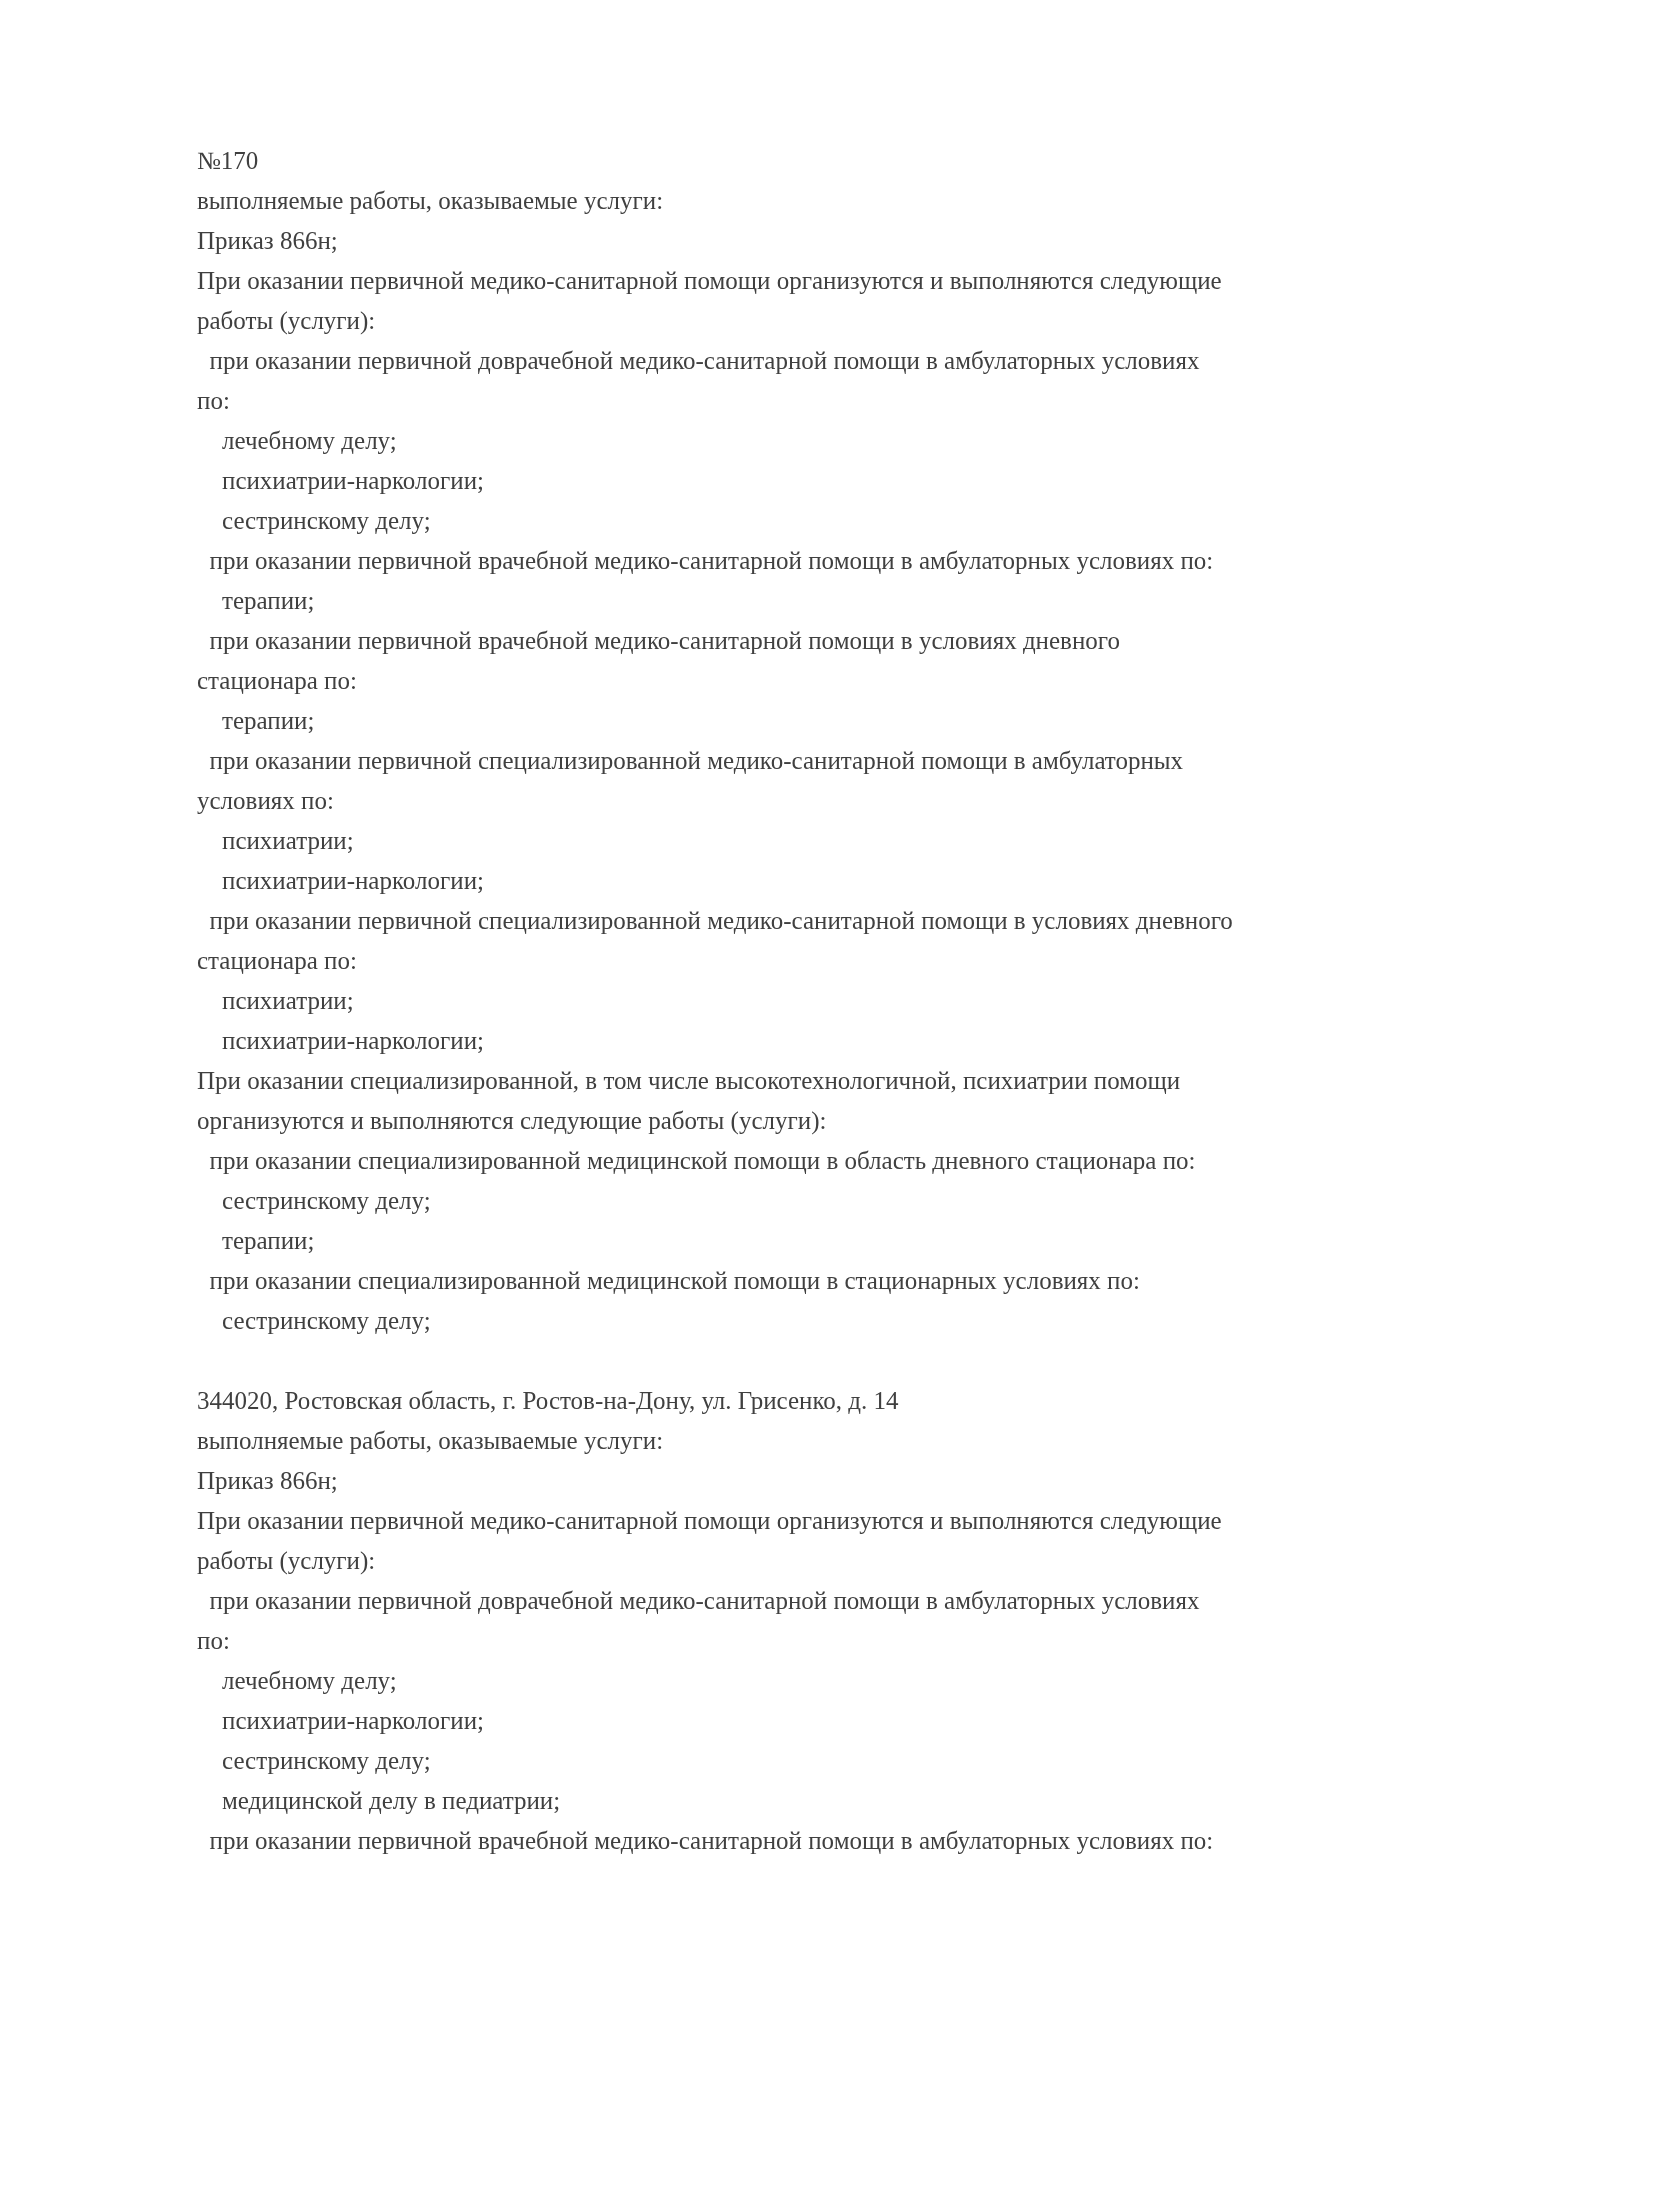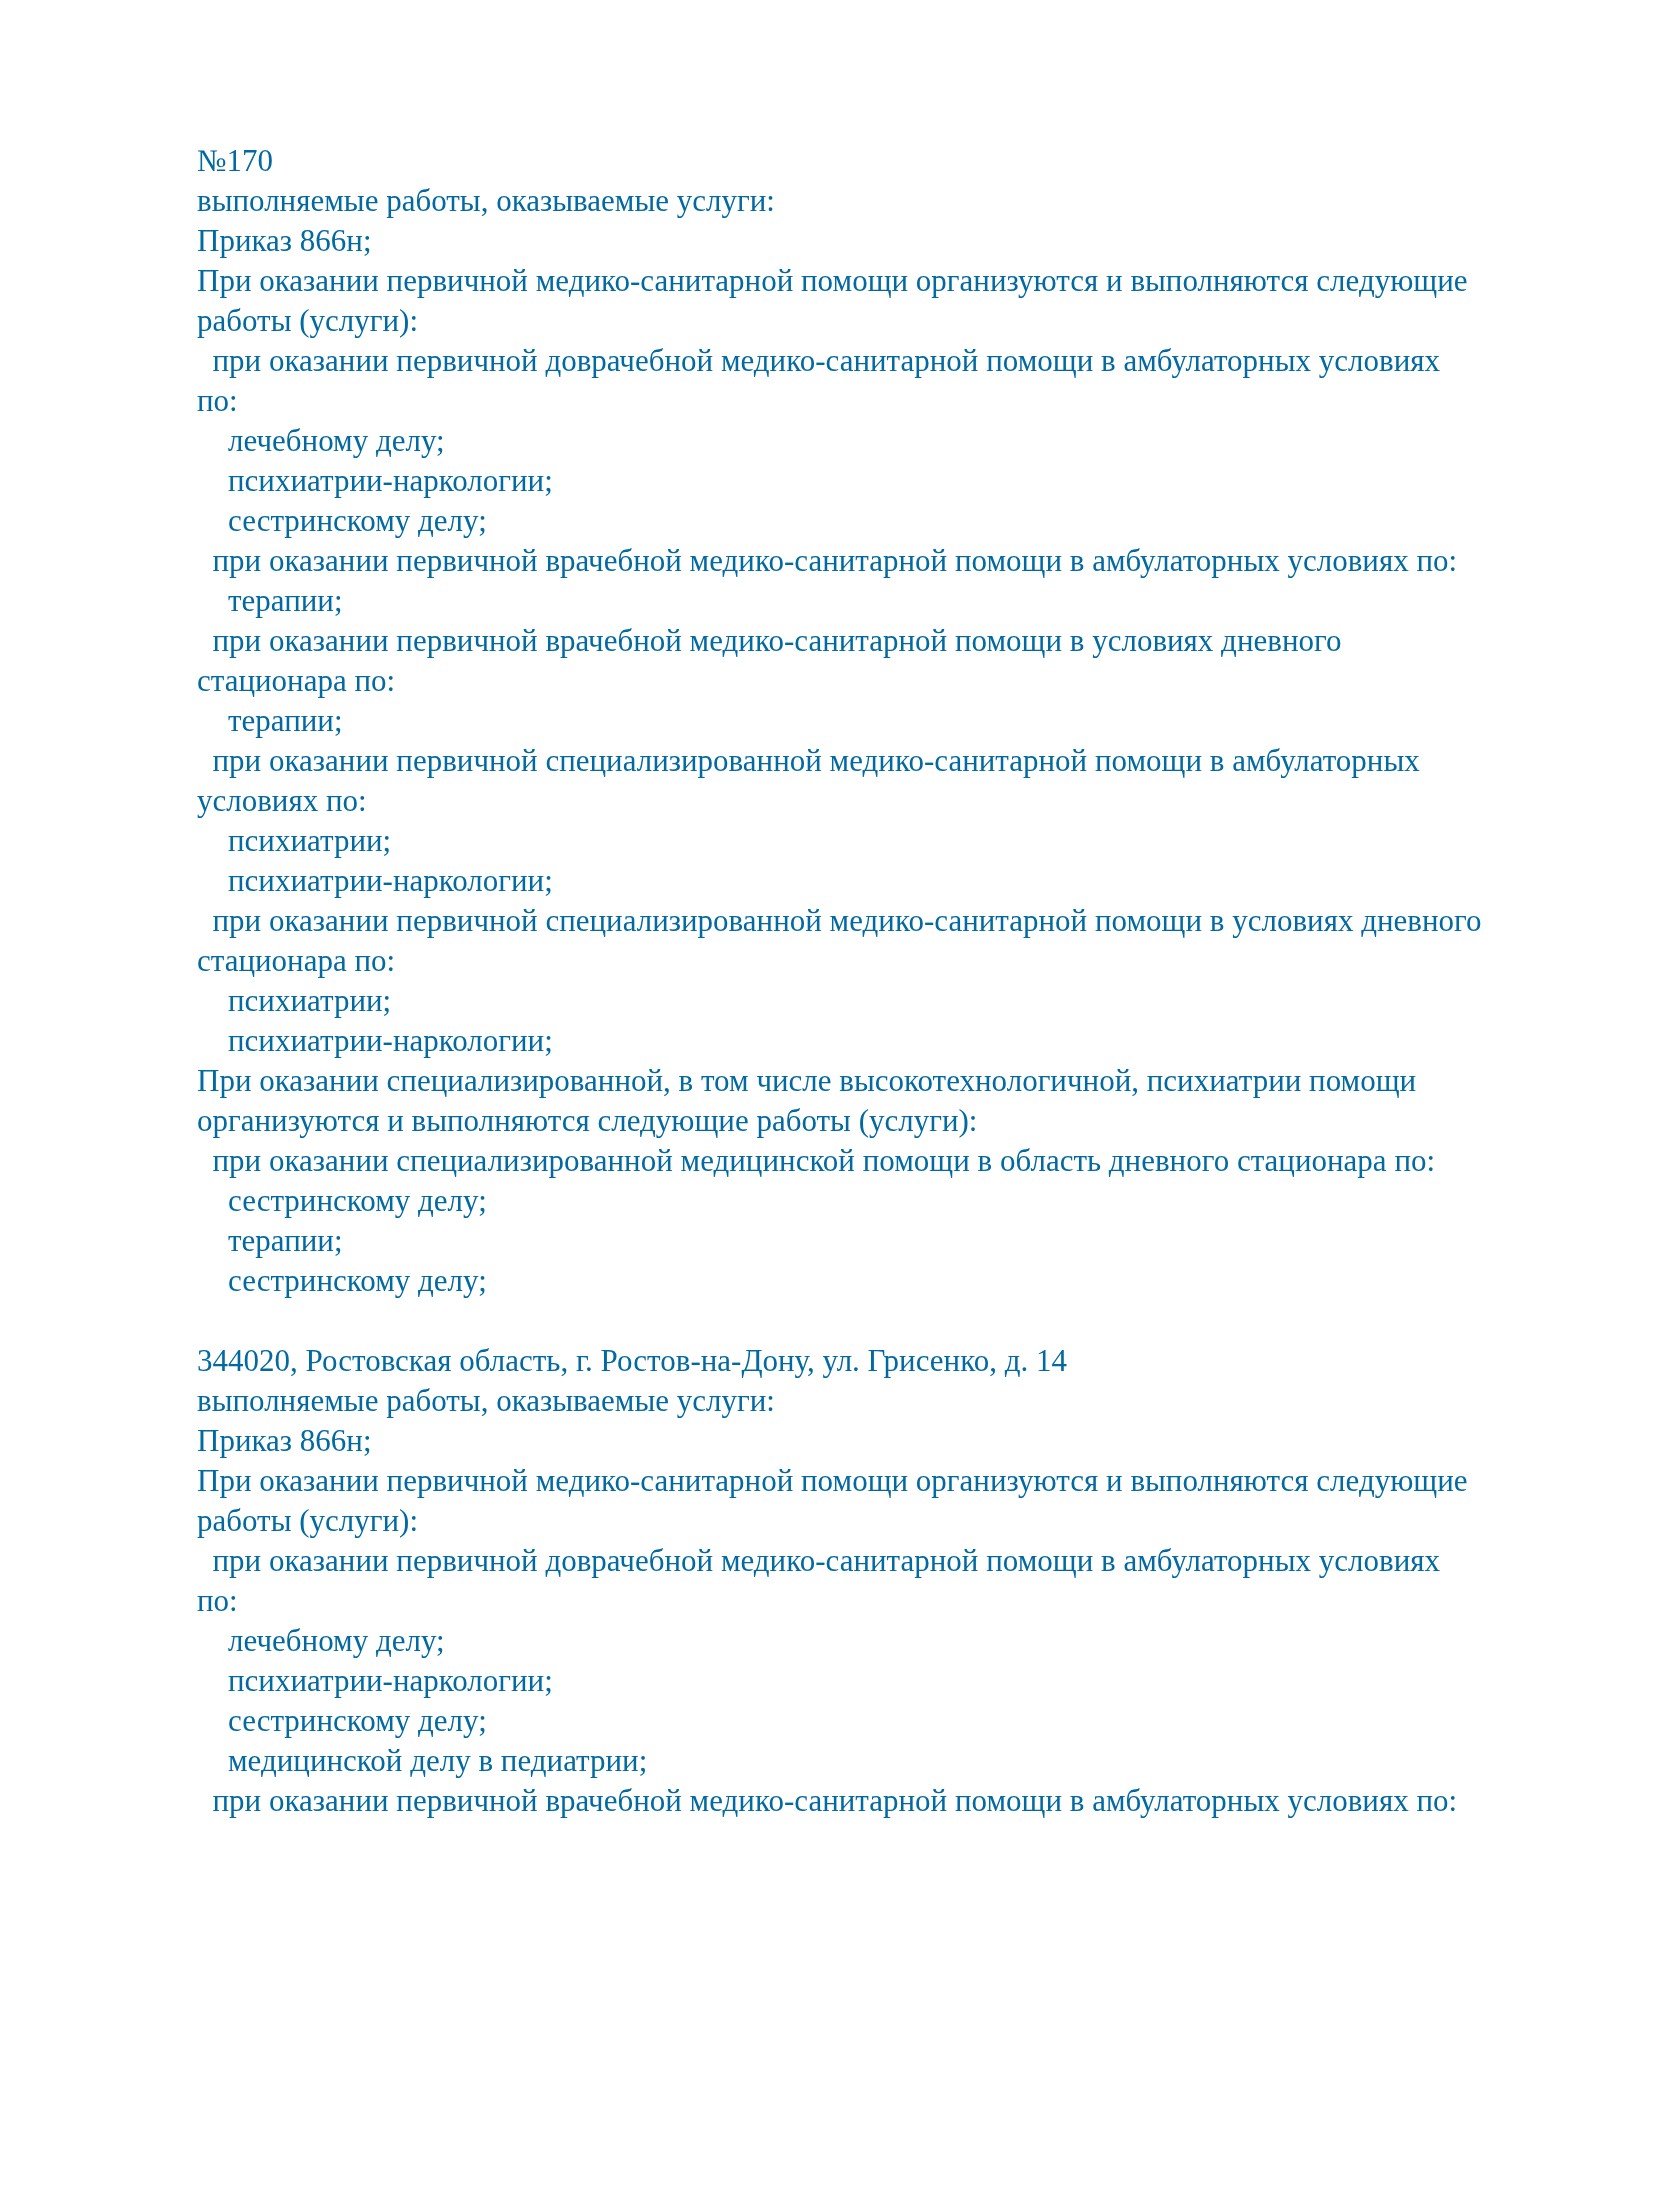--- a/index.html
+++ b/index.html
@@ -20,24 +20,24 @@
     height: 2205px;
     background: #ffffff;
     overflow: hidden;
   }
   .content {
     position: absolute;
     left: 197px;
     top: 141px;
   }
   .line {
-    font-size: 31px;
+    font-size: 25px;
     line-height: 40px;
     height: 40px;
-    color: #0369a1;
+    color: #404040;
     white-space: pre;       
     letter-spacing: 0px;
   }
 </style>
 </head>
 <body>
 
 <div class="page">
   <div class="content">
     <div class="line">№170</div>
@@ -61,20 +61,21 @@
     <div class="line">    психиатрии-наркологии;</div>
     <div class="line">  при оказании первичной специализированной медико-санитарной помощи в условиях дневного</div>
     <div class="line">стационара по:</div>
     <div class="line">    психиатрии;</div>
     <div class="line">    психиатрии-наркологии;</div>
     <div class="line">При оказании специализированной, в том числе высокотехнологичной, психиатрии помощи</div>
     <div class="line">организуются и выполняются следующие работы (услуги):</div>
     <div class="line">  при оказании специализированной медицинской помощи в область дневного стационара по:</div>
     <div class="line">    сестринскому делу;</div>
     <div class="line">    терапии;</div>
+    <div class="line">  при оказании специализированной медицинской помощи в стационарных условиях по:</div>
     <div class="line">    сестринскому делу;</div>
     <div class="line"></div>
     <div class="line">344020, Ростовская область, г. Ростов-на-Дону, ул. Грисенко, д. 14</div>
     <div class="line">выполняемые работы, оказываемые услуги:</div>
     <div class="line">Приказ 866н;</div>
     <div class="line">При оказании первичной медико-санитарной помощи организуются и выполняются следующие</div>
     <div class="line">работы (услуги):</div>
     <div class="line">  при оказании первичной доврачебной медико-санитарной помощи в амбулаторных условиях</div>
     <div class="line">по:</div>
     <div class="line">    лечебному делу;</div>

